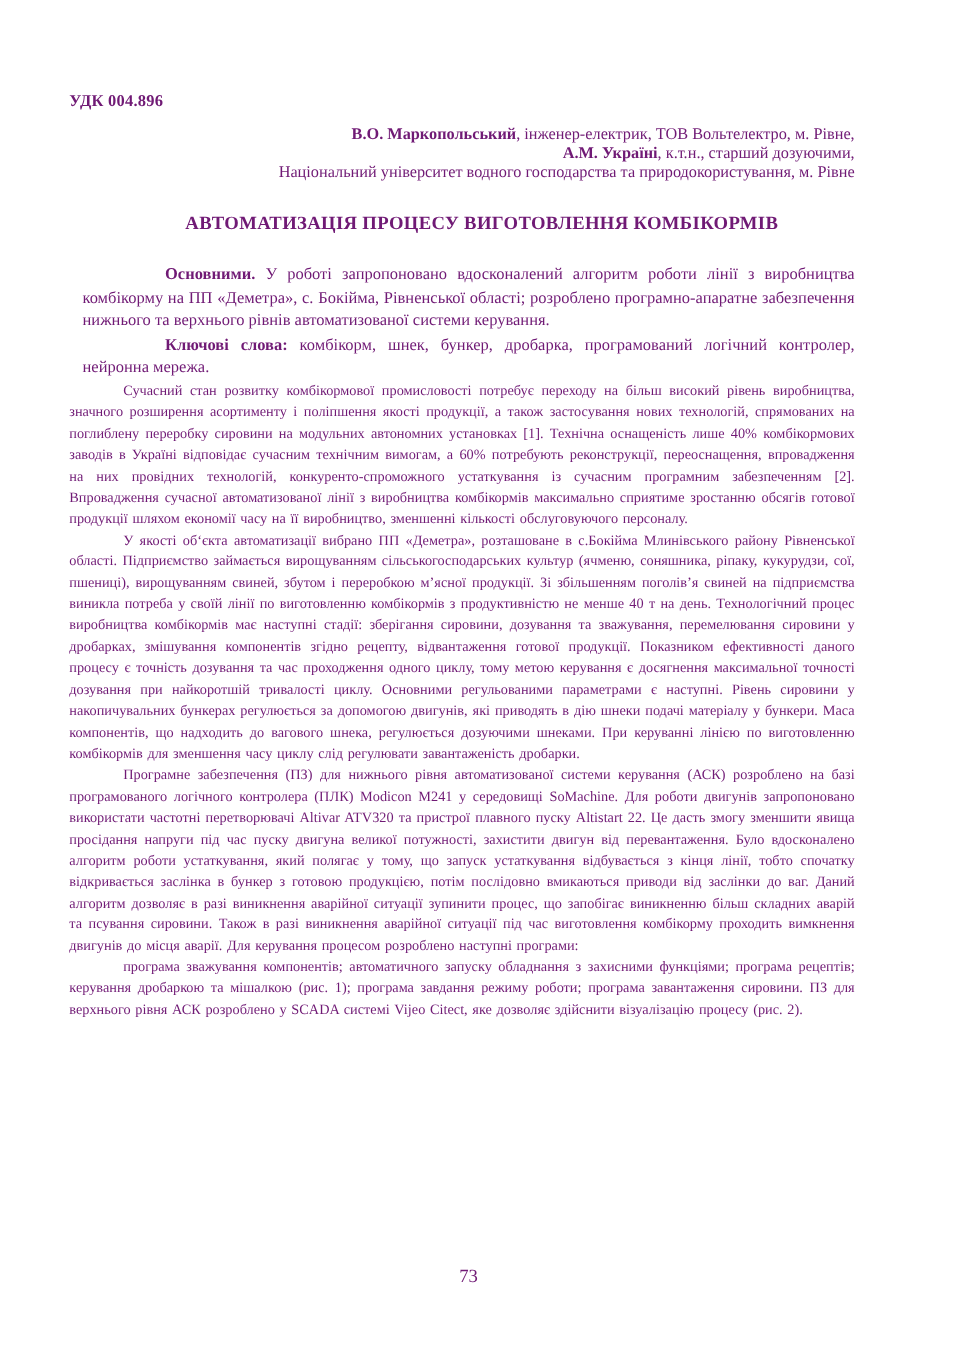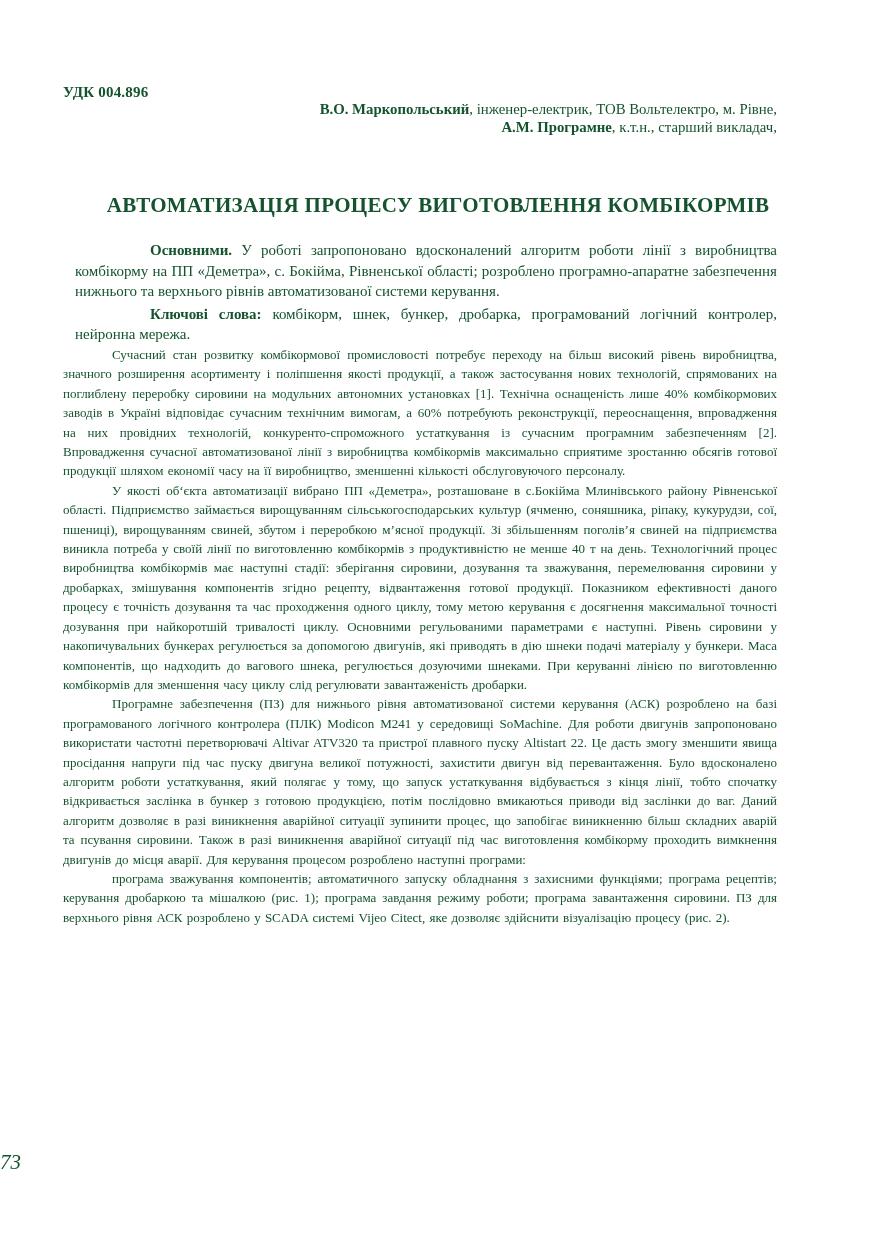--- a/index.html
+++ b/index.html
@@ -5,49 +5,49 @@
   html, body {
     margin: 0;
     padding: 0;
     background: #ffffff;
   }
   .page {
     position: relative;
     width: 812px;
     height: 1240px;
     background: #ffffff;
-    color: #14532d;
+    color: #701a75;
     font-family: "Liberation Serif", "DejaVu Serif", serif;
     overflow: hidden;
   }
   .udc {
     position: absolute;
     left: 63px;
     top: 84px;
     font-size: 15px;
     font-weight: bold;
     letter-spacing: 0.2px;
   }
   .authors {
     position: absolute;
     left: 63px;
-    top: 101px;
+    top: 114px;
     width: 714px;
     text-align: right;
     font-size: 14.8px;
     line-height: 17.6px;
   }
   .authors .name { font-weight: bold; }
   .title {
     position: absolute;
     left: 0;
     top: 193px;
     width: 876px;
     text-align: center;
-    font-size: 21px;
+    font-size: 17px;
     font-weight: bold;
     letter-spacing: 0.3px;
   }
   .annotation {
     position: absolute;
     left: 75px;
     top: 240px;
     width: 702px;
     font-size: 15px;
     line-height: 20.6px;
@@ -65,34 +65,35 @@
     line-height: 19.4px;
     text-align: justify;
     word-spacing: 1px;
   }
   .body-text p { margin: 0; text-indent: 49px; }
   .page-number {
     position: absolute;
     left: 0;
     top: 1150px;
     width: 852px; 
-    font-size: 21px;
-    font-style: italic;
+    text-align: center;
+    font-size: 17px;
   }
 </style>
 </head>
 <body>
 
 <div class="page">
 
   <div class="udc">УДК 004.896</div>
 
   <div class="authors">
     <div><span class="name">В.О. Маркопольський</span><span>, інженер-електрик, ТОВ Вольтелектро, м. Рівне,</span></div>
-    <div><span class="name">А.М. Програмне</span><span>, к.т.н., старший викладач,</span></div>
+    <div><span class="name">А.М. Україні</span><span>, к.т.н., старший дозуючими,</span></div>
+    <div><span class="name"></span><span>Національний університет водного господарства та природокористування, м. Рівне</span></div>
   </div>
 
   <h1 class="title" style="margin:0;">АВТОМАТИЗАЦІЯ ПРОЦЕСУ ВИГОТОВЛЕННЯ КОМБІКОРМІВ</h1>
 
   <div class="annotation">
     <p><span class="label">Основними.</span><span> У роботі запропоновано вдосконалений алгоритм роботи лінії з виробництва комбікорму на ПП «Деметра», с. Бокійма, Рівненської області; розроблено програмно-апаратне забезпечення нижнього та верхнього рівнів автоматизованої системи керування.</span></p>
     <p><span class="label">Ключові слова:</span><span> комбікорм, шнек, бункер, дробарка, програмований логічний контролер, нейронна мережа.</span></p>
   </div>
 
   <div class="body-text">

